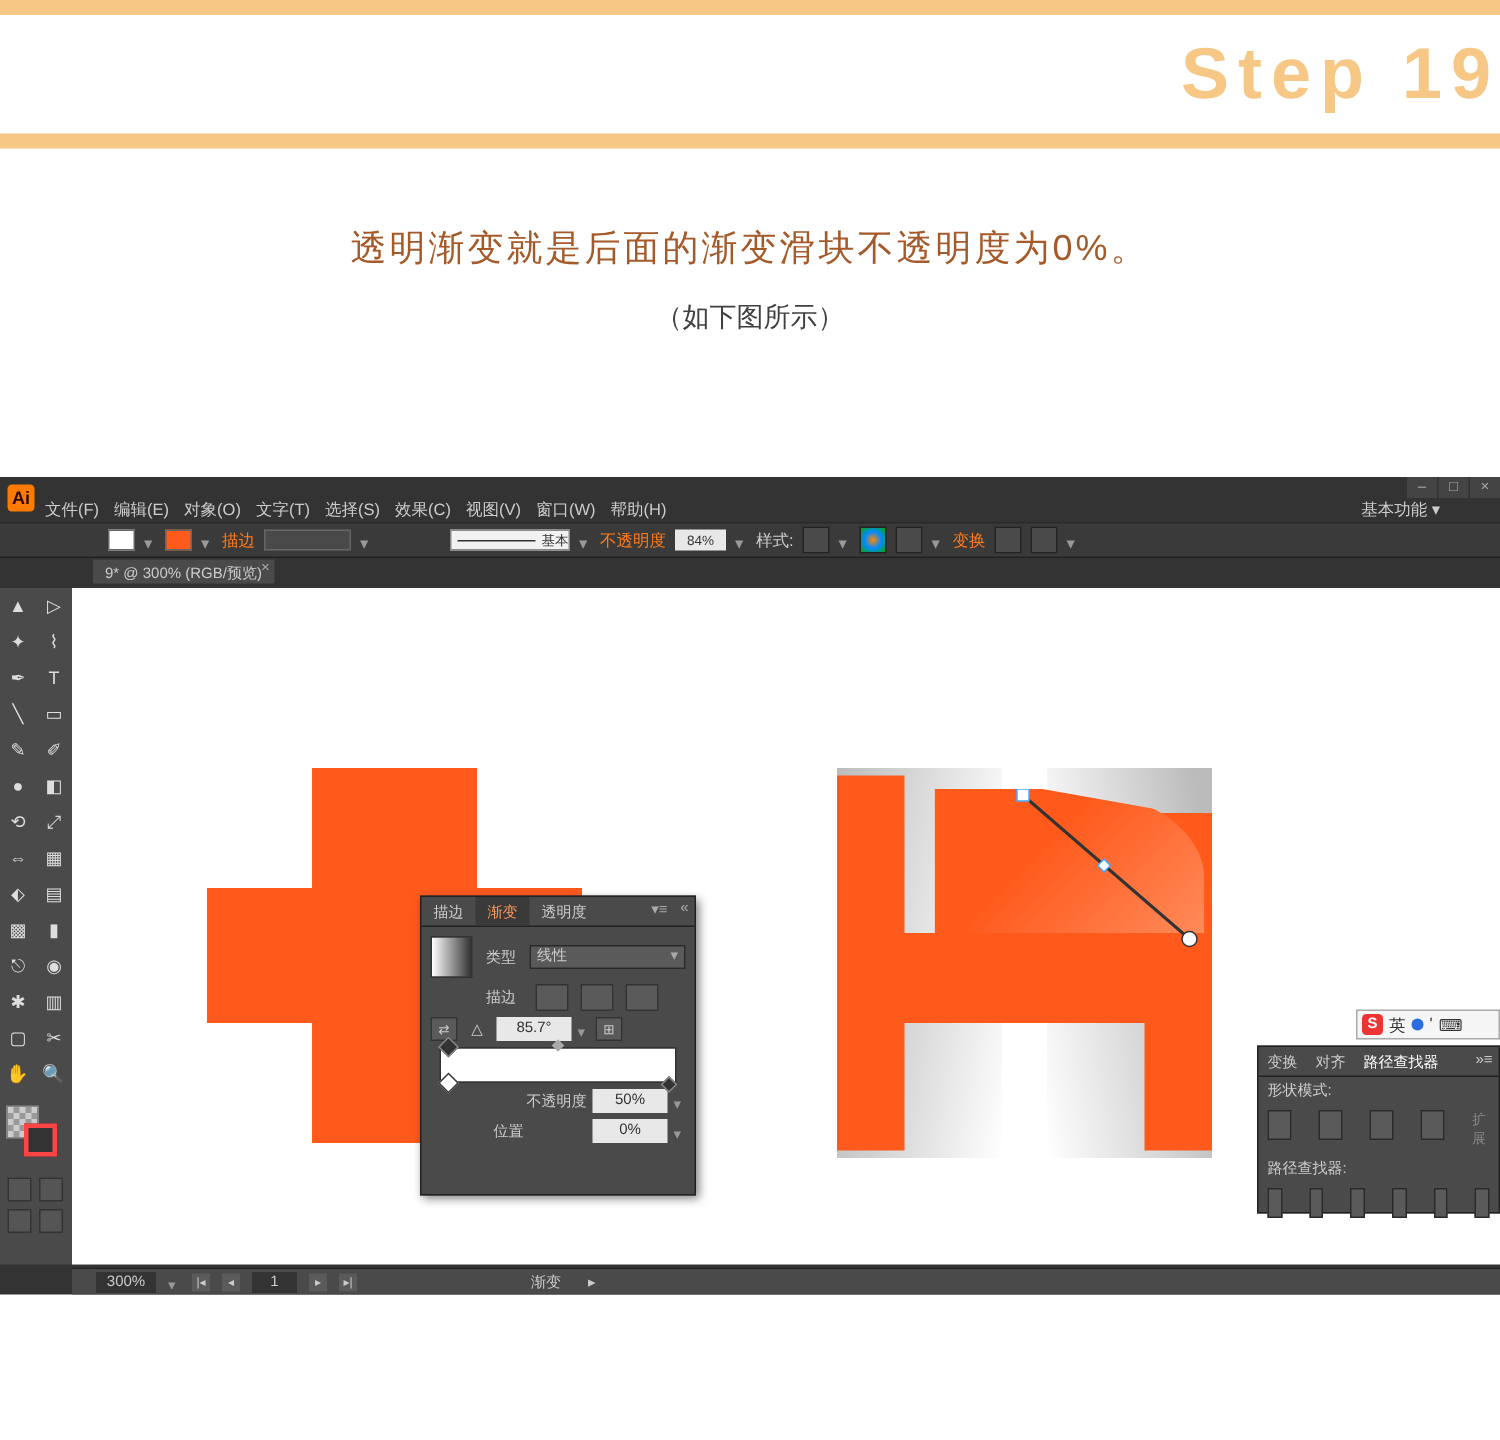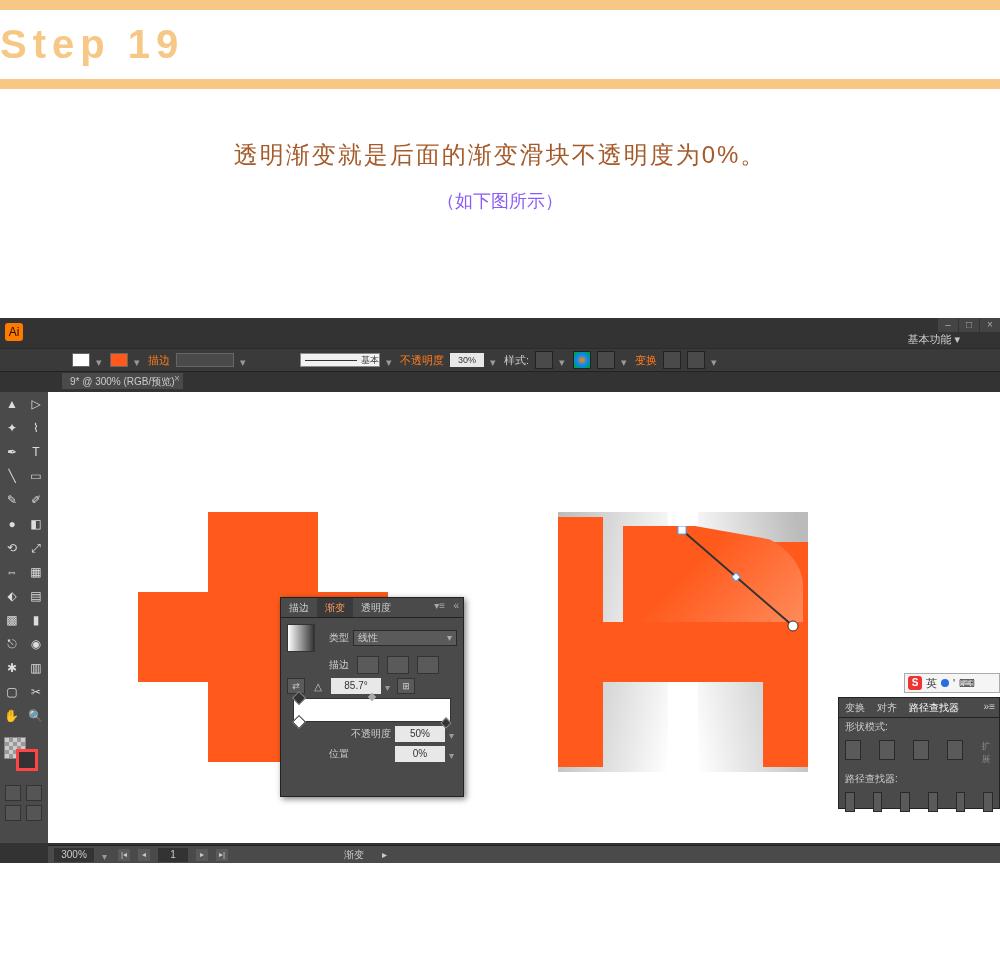--- a/index.html
+++ b/index.html
@@ -1,22 +1,22 @@
 <!DOCTYPE html>
 <html><head>
 <meta charset="utf-8">
 <style>
 *{margin:0;padding:0;box-sizing:border-box;font-family:Arial,"Microsoft YaHei",sans-serif}
 body{background:#fff;width:1000px;height:960px;overflow:hidden}
 .bar{height:10px;background:#f7c785;width:100%}
-.step-title{text-align:left;padding:12px 0;font-size:40px;letter-spacing:6px;color:#f7c785;font-weight:700}
+.step-title{text-align:right;padding:12px 0;font-size:48px;letter-spacing:6px;color:#f7c785;font-weight:700}
 .desc{text-align:center;color:#a55a2a;font-size:24px;margin-top:50px;letter-spacing:2px}
-.subdesc{text-align:center;color:#8b5cf6;font-size:18px;margin-top:18px}
+.subdesc{text-align:center;color:#404040;font-size:18px;margin-top:18px}
 .ai{position:absolute;top:318px;left:0;width:1000px;height:545px;background:#333;font-size:11px;color:#ccc}
-.ai-logo{position:absolute;top:5px;left:5px;width:18px;height:18px;background:#ff7b00;color:#2a0a00;font-weight:normal;text-align:center;line-height:18px;border-radius:3px;font-size:12px}
+.ai-logo{position:absolute;top:5px;left:5px;width:18px;height:18px;background:#ff7b00;color:#2a0a00;font-weight:bold;text-align:center;line-height:18px;border-radius:3px;font-size:12px}
 .menubar{position:absolute;top:14px;left:30px;height:14px;display:flex;gap:10px;font-size:11px;color:#ccc}
 .topright{position:absolute;top:14px;right:40px;font-size:11px;color:#ccc}
 .winbtns{position:absolute;top:0;right:0;display:flex}
 .winbtns span{width:20px;height:14px;background:#444;margin-left:1px;text-align:center;line-height:14px;font-size:10px;color:#aaa}
 .control{position:absolute;top:30px;left:0;width:100%;height:24px;background:#3a3a3a;border-top:1px solid #2a2a2a;border-bottom:1px solid #222;display:flex;align-items:center;padding-left:6px;font-size:11px;gap:6px}
 .swatch{width:18px;height:14px;background:#fff;border:1px solid #666}
 .dd{width:8px;height:8px;color:#999}
 .swatch-orange{width:18px;height:14px;background:#ff5a1c;border:1px solid #666}
 .stroke-lbl{color:#ff7b1c}
 .stroke-w{width:58px;height:14px;background:#4a4a4a;border:1px solid #666}
@@ -58,57 +58,68 @@
 .sel-line svg{width:100%;height:100%}
 .gradpanel{position:absolute;top:205px;left:232px;width:184px;height:200px;background:#4a4a4a;border:1px solid #222;box-shadow:2px 2px 6px rgba(0,0,0,.5);font-size:10px;color:#ccc}
 .gp-tabs{display:flex;height:20px;border-bottom:1px solid #222}
 .gp-tabs span{padding:3px 8px}
 .gp-tabs .act{background:#3a3a3a;color:#ff9a5c}
 .gp-x{position:absolute;top:2px;right:4px;font-size:10px;color:#aaa}
 .gp-menu{position:absolute;top:2px;right:18px;font-size:10px;color:#aaa}
 .gp-body{padding:6px}
 .gp-row{display:flex;align-items:center;margin-bottom:4px;gap:4px}
 .gp-swatch{width:28px;height:28px;background:linear-gradient(90deg,#fff,#333);border:1px solid #333}
-.gp-label{width:30px;text-align:right}
+.gp-label{width:30px;text-align:center}
 .gp-select{flex:1;height:16px;background:#5a5a5a;border:1px solid #2a2a2a;padding-left:4px;line-height:14px;position:relative}
 .gp-select:after{content:"▾";position:absolute;right:4px;color:#aaa}
 .gp-small{width:22px;height:18px;background:#5a5a5a;border:1px solid #333;margin-left:4px}
 .gp-input{width:50px;height:16px;background:#e8e8e8;color:#333;text-align:center;font-size:10px;line-height:16px}
 .gp-ico{width:18px;height:16px;background:#5a5a5a;border:1px solid #333;text-align:center;line-height:14px;font-size:9px}
 .gp-slider{height:24px;background:linear-gradient(90deg,#fff,#fff);border:1px solid #333;margin:4px 6px;position:relative}
 .gp-slider:before{content:"";position:absolute;top:-6px;left:0;width:8px;height:8px;background:#333;border:1px solid #888;transform:rotate(45deg)}
 .gp-slider:after{content:"";position:absolute;bottom:-6px;left:0;width:8px;height:8px;background:#fff;border:1px solid #333;transform:rotate(45deg)}
 .gp-slider .stop2{position:absolute;bottom:-6px;right:0;width:8px;height:8px;background:#333;border:1px solid #888;transform:rotate(45deg)}
 .gp-slider .mid{position:absolute;top:-5px;left:48%;width:6px;height:6px;background:#aaa;transform:rotate(45deg)}
 .pathfinder{position:absolute;top:305px;right:0;width:162px;height:112px;background:#4a4a4a;border:1px solid #222;font-size:10px;color:#ccc}
 .pf-tabs{display:flex;height:20px;border-bottom:1px solid #222}
 .pf-tabs span{padding:3px 6px}
 .pf-tabs .act{color:#fff}
 .pf-section{font-size:10px;padding:2px 6px}
 .pf-btns{display:flex;gap:18px;padding:4px 6px}
 .pf-btn{width:24px;height:20px;background:#5a5a5a;border:1px solid #2a2a2a}
 .ime{position:absolute;top:281px;right:0;width:96px;height:20px;background:#f5f5f5;border:1px solid #aaa;display:flex;align-items:center;font-size:11px;color:#333;gap:4px;padding-left:3px}
 .ime .s{width:14px;height:14px;background:#e33;color:#fff;text-align:center;line-height:14px;font-weight:bold;border-radius:3px;font-size:10px}
 .ime .dot{width:8px;height:8px;border-radius:50%;background:#2a6dde}
-.status{position:absolute;bottom:0;left:48px;right:0;height:18px;background:#4a4a4a;border-top:1px solid #222;display:flex;align-items:center;font-size:10px;color:#ccc;gap:8px;padding-left:6px}
+.status{position:absolute;bottom:0;left:48px;right:0;height:18px;background:#4a4a4a;border-top:1px solid #222;display:flex;align-items:center;font-size:10px;color:#ccc;gap:8px;padding-left:16px}
 .status .zoom{width:40px;background:#333;text-align:center;height:14px;line-height:14px}
 .status .nav{width:12px;height:12px;background:#5a5a5a;text-align:center;line-height:12px;font-size:8px}
 .canv-gray{position:absolute;top:74px;left:48px;width:14px;bottom:20px;background:#4a4a4a}
 </style>
 </head>
 <body>
 
 <div class="bar"></div>
 <div class="step-title">Step 19</div>
 <div class="bar"></div>
 <div class="desc">透明渐变就是后面的渐变滑块不透明度为0%。</div>
 <div class="subdesc">（如下图所示）</div>
 
 <div class="ai">
   <div class="ai-logo">Ai</div>
+  <div class="menubar">
+    <span>文件(F)</span>
+    <span>编辑(E)</span>
+    <span>对象(O)</span>
+    <span>文字(T)</span>
+    <span>选择(S)</span>
+    <span>效果(C)</span>
+    <span>视图(V)</span>
+    <span>窗口(W)</span>
+    <span>帮助(H)</span>
+  </div>
   <div class="topright"><span>基本功能</span> ▾</div>
   <div class="winbtns">
     <span>–</span>
     <span>□</span>
     <span>×</span>
   </div>
 
   <div class="pathlbl">路径</div>
   <div class="control">
     <span style="width:60px"></span>
@@ -119,21 +130,21 @@
     <span class="stroke-lbl">描边</span>
     <span class="stroke-w"></span>
       <span class="dd">▾</span>
     <span style="width:40px"></span>
     <span class="basic">
         <span class="line"></span>
         <span>基本</span>
       </span>
       <span class="dd">▾</span>
     <span class="opac-lbl">不透明度</span>
-    <span class="opac-v">30%</span>
+    <span class="opac-v">84%</span>
       <span class="dd">▾</span>
     <span class="style-lbl">样式:</span>
     <span class="icon-btn"></span>
       <span class="dd">▾</span>
     <span class="icon-btn" style="background:radial-gradient(circle,#f80,#08f,#0a0)"></span>
     <span class="icon-btn"></span>
       <span class="dd">▾</span>
     <span class="orange-text">变换</span>
     <span class="icon-btn"></span>
     <span class="icon-btn"></span>

